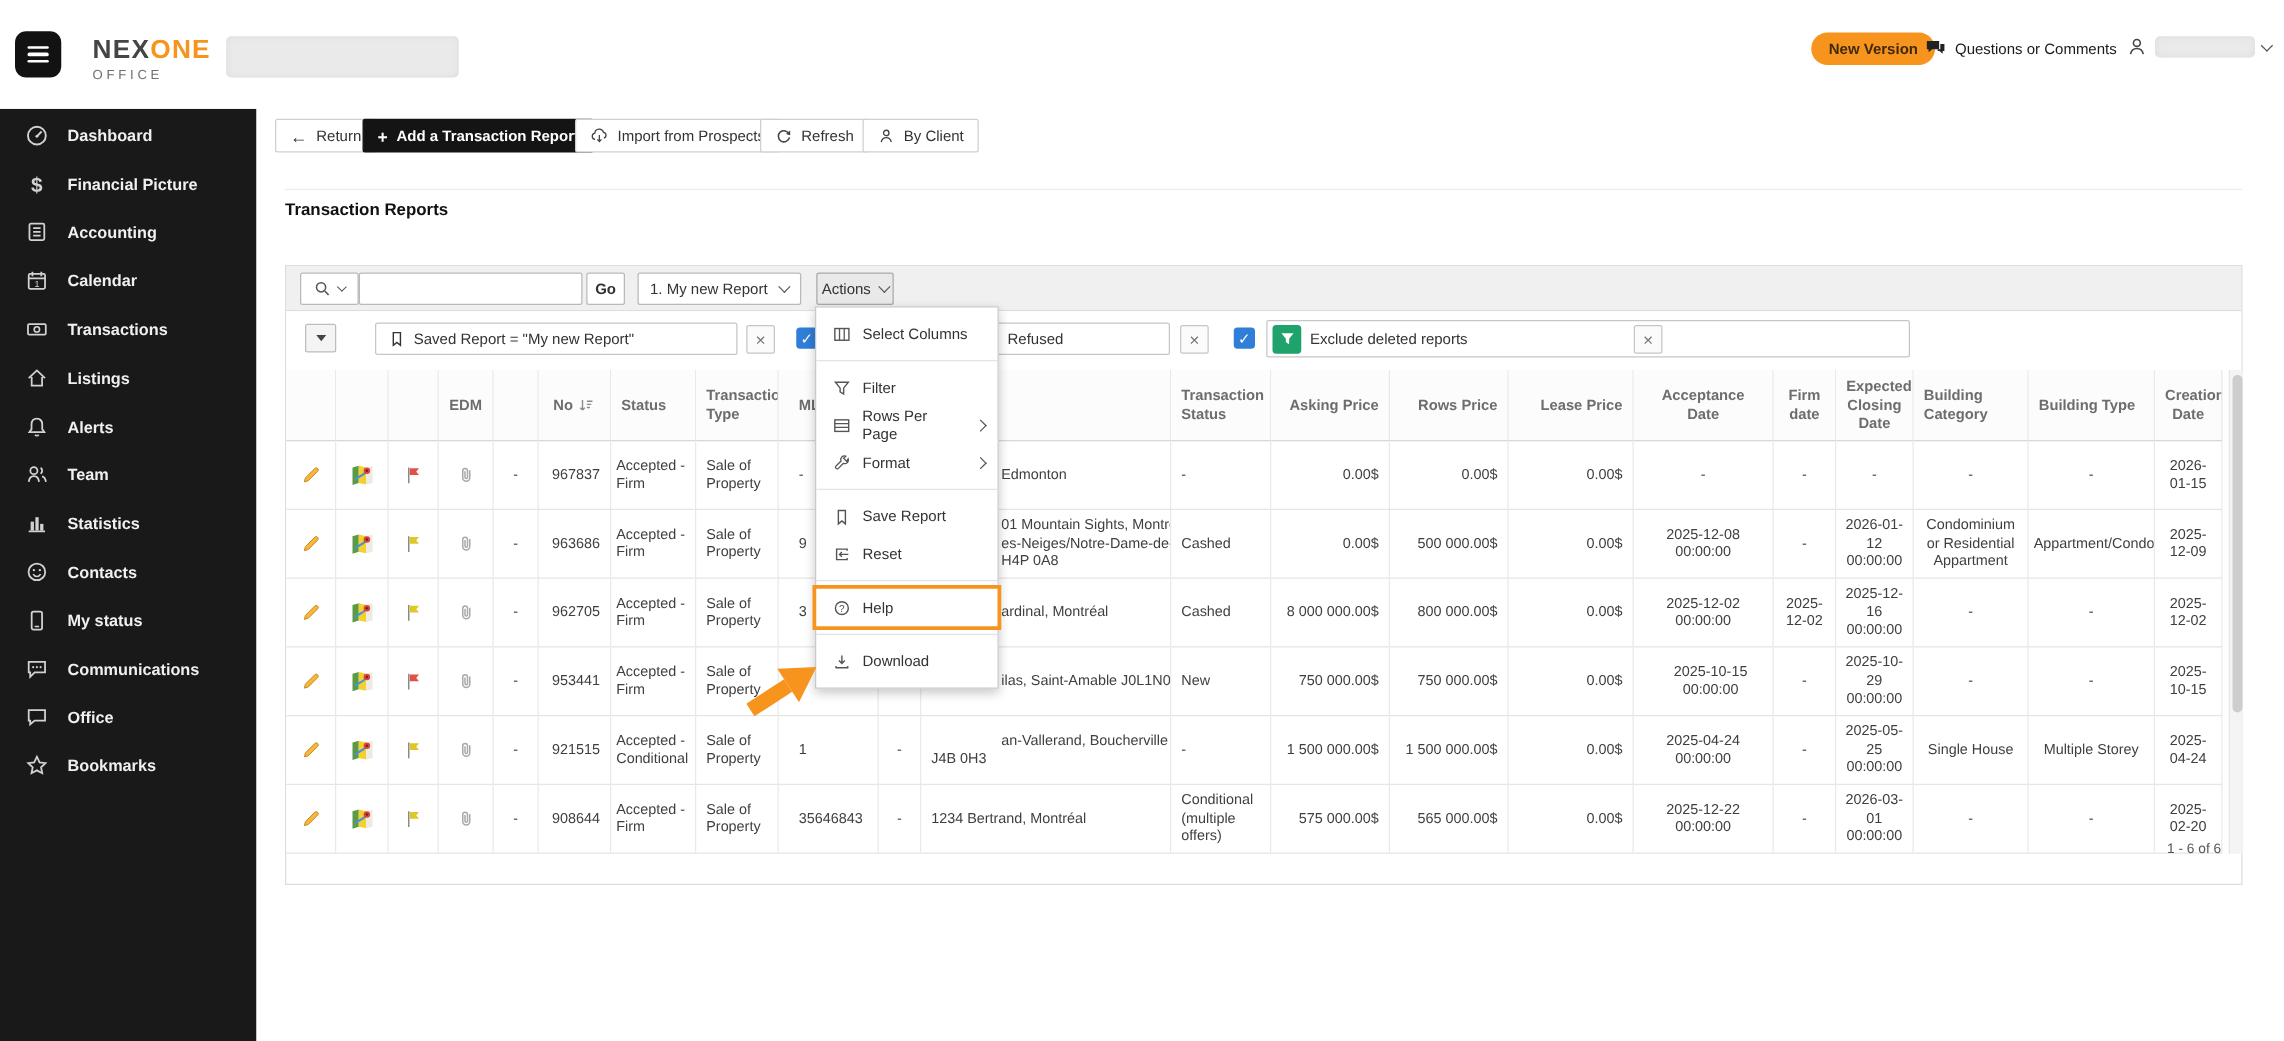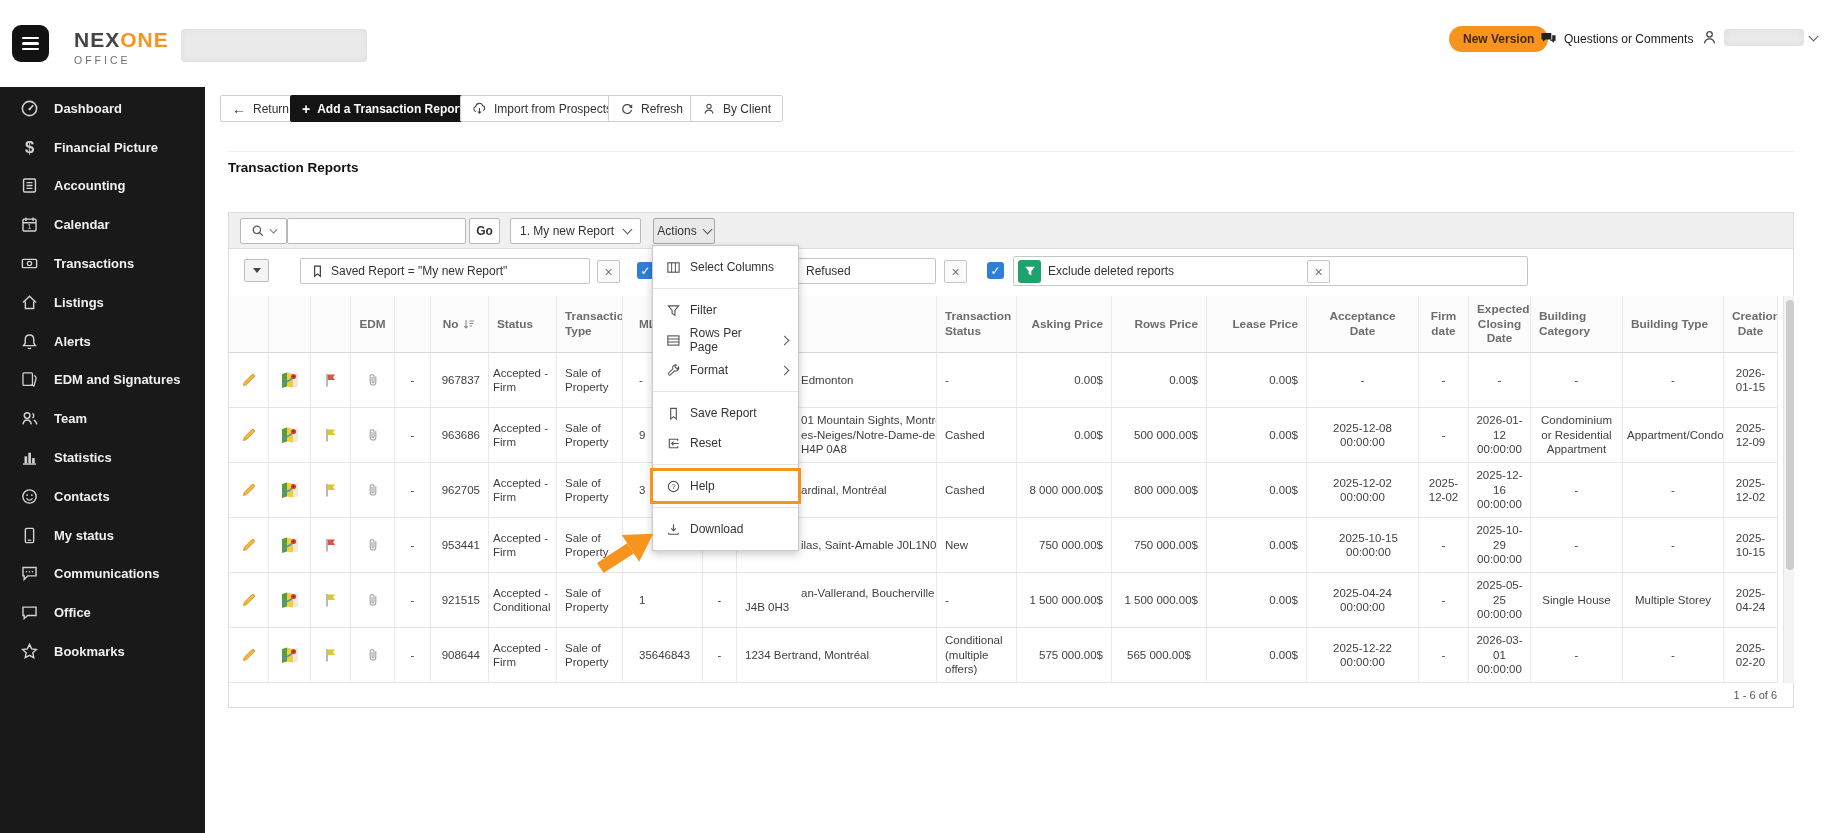--- a/index.html
+++ b/index.html
@@ -71,21 +71,21 @@
   .cell { border-right:1px solid #e9e9e9; border-bottom:1px solid #e5e5e5; display:flex; flex-direction:column; justify-content:center; padding:4px 8px; font-size:11.5px; color:#3f3f3f; overflow:hidden; line-height:1.25; }
   .hcell { height:57px; background:#fcfcfc; color:#6d6d6d; font-weight:700; font-size:11.8px; border-bottom:1px solid #d7d7d7; }
   .bcell { height:55px; }
   .al { text-align:left; } .ac { text-align:center; } .ar { text-align:right; }
   .iconcell { align-items:center; cursor:pointer; }
   .addr-line { white-space:nowrap; }
   .addr-cut { padding-left:56px; }
   .no-head { display:flex; align-items:center; justify-content:center; gap:4px; }
   .scrollbar { position:absolute; left:1554px; top:83px; width:11px; height:387px; background:#f4f4f4; border-left:1px solid #e6e6e6; cursor:pointer; }
   .scrollthumb { position:absolute; left:1.5px; top:4px; width:8px; height:270px; background:#cdcdcd; border-radius:4px; }
-  .pager { position:absolute; right:16px; top:476px; font-size:11px; color:#555; }
+  .pager { position:absolute; right:16px; top:460px; font-size:11px; color:#555; }
 
   
   .menu { position:absolute; left:652px; top:245px; width:147px; background:#fff; border:1px solid #c9c9c9; box-shadow:0 3px 8px rgba(0,0,0,.22); z-index:40; }
   .mgroup { padding:6px 0; border-top:1px solid #e4e4e4; }
   .mgroup:first-child { border-top:0; }
   .mitem { height:30px; display:flex; align-items:center; gap:9px; padding:0 10px 0 13px; font-size:12px; color:#333; cursor:pointer; position:relative; }
   .mitem .ico { width:15px; color:#555; }
   .mitem .sub { margin-left:auto; }
   .mitem.hl { box-shadow:0 0 0 3px #f7941e; z-index:2; background:#fff; }
   .annot-arrow { position:absolute; left:592px; top:521px; z-index:60; pointer-events:none; }
@@ -184,29 +184,20 @@
         <span class="lbl">Listings</span>
       </div>
       <div class="side-item">
         <span class="ico" style="height:19px">
           <svg viewBox="0 0 16 16" width="100%" height="100%">
             <path d="M8 2.5c-2.3 0-3.6 1.6-3.6 4v3L3 11.5h10L11.6 9.5v-3c0-2.4-1.3-4-3.6-4z" fill="none" stroke="currentColor" stroke-width="1.2"></path>
             <path d="M6.8 13.2a1.3 1.3 0 0 0 2.4 0" fill="none" stroke="currentColor" stroke-width="1.1"></path>
           </svg>
         </span>
         <span class="lbl">Alerts</span>
-      </div>
-      <div class="side-item">
-        <span class="ico" style="height:19px">
-          <svg viewBox="0 0 16 16" width="100%" height="100%">
-            <rect x="2.5" y="2.5" width="8" height="10.5" rx="0.8" fill="none" stroke="currentColor" stroke-width="1.1"></rect>
-            <path d="M11.8 4.8c1.2.3 2 1.3 1.7 2.4l-1.7 6.2-2.9-.8" fill="none" stroke="currentColor" stroke-width="1.1"></path>
-          </svg>
-        </span>
-        <span class="lbl">EDM and Signatures</span>
       </div>
       <div class="side-item">
         <span class="ico" style="height:19px">
           <svg viewBox="0 0 16 16" width="100%" height="100%">
             <circle cx="6" cy="5.5" r="2.4" fill="none" stroke="currentColor" stroke-width="1.2"></circle>
             <path d="M2.5 13c.4-2.6 1.8-3.8 3.5-3.8S9.1 10.4 9.5 13M10.5 3.6a2.4 2.4 0 0 1 0 4M11.5 9.4c1.4.4 2.3 1.6 2.6 3.6" fill="none" stroke="currentColor" stroke-width="1.2"></path>
           </svg>
         </span>
         <span class="lbl">Team</span>
       </div>
@@ -715,21 +706,21 @@
           <div class="cell bcell ar" style="width: 58px;">908644</div>
           <div class="cell bcell al" style="width: 68px; padding-left: 4px; padding-right: 4px;">Accepted - Firm</div>
           <div class="cell bcell al" style="width: 66px;">Sale of Property</div>
           <div class="cell bcell al" style="width: 80px; padding-left: 16px;">35646843</div>
           <div class="cell bcell ac" style="width: 34px;">-</div>
           <div class="cell bcell al" style="width: 200px;">
             <div class="addr-line">1234 Bertrand, Montréal</div>
           </div>
           <div class="cell bcell al" style="width: 80px;">Conditional (multiple offers)</div>
           <div class="cell bcell ar" style="width: 95px;">575 000.00$</div>
-          <div class="cell bcell ar" style="width: 95px; text-align: center;">565 000.00$</div>
+          <div class="cell bcell ar" style="width: 95px;">565 000.00$</div>
           <div class="cell bcell ar" style="width: 100px;">0.00$</div>
           <div class="cell bcell ac" style="width: 112px; padding-left: 23px; padding-right: 23px;">2025-12-22 00:00:00</div>
           <div class="cell bcell ac" style="width: 50px; padding-left: 4px; padding-right: 4px;">-</div>
           <div class="cell bcell ac" style="width: 62px; padding-left: 4px; padding-right: 4px;">2026-03-01 00:00:00</div>
           <div class="cell bcell ac" style="width: 92px; padding-left: 4px; padding-right: 4px;">-</div>
           <div class="cell bcell ac" style="width: 101px; padding-left: 4px; padding-right: 4px;">-</div>
           <div class="cell bcell ac" style="width: 54px; padding-left: 4px; padding-right: 4px;">2025-02-20</div>
         </div>
       </div>
     <div class="scrollbar">

